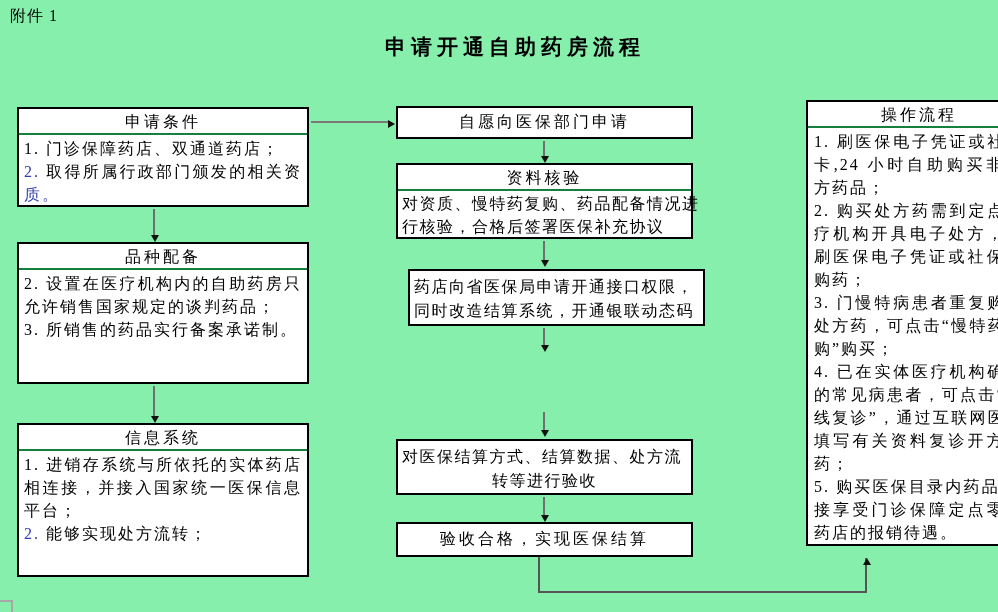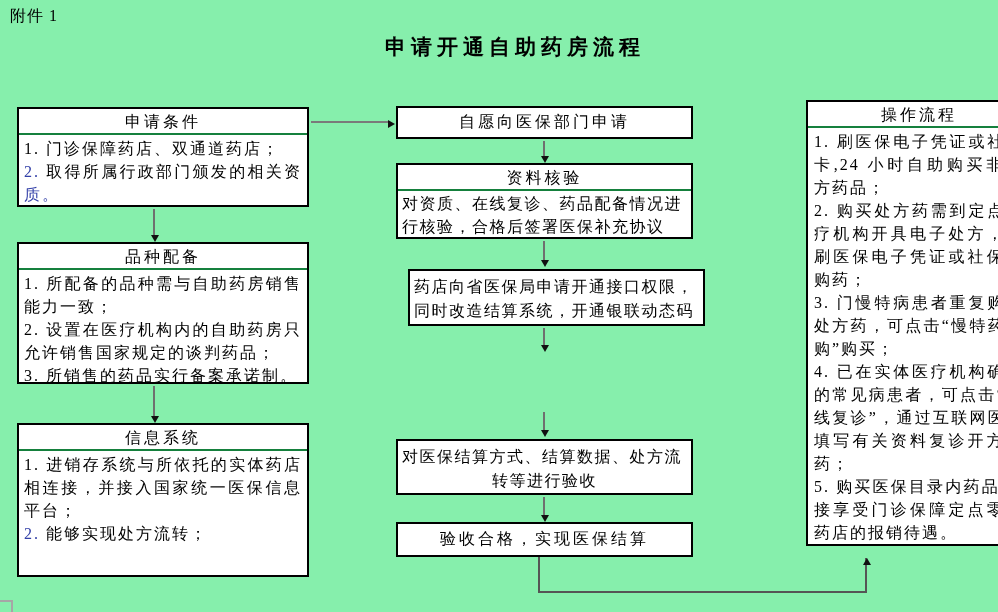--- a/index.html
+++ b/index.html
@@ -50,42 +50,41 @@
     <div class="bhead">申请条件</div>
     <div class="bbody">
       <p><span>1. 门诊保障药店、双通道药店；</span></p>
       <p><span class="blue">2. </span><span>取得所属行政部门颁发的相关资</span><span class="blue">质。</span></p>
     </div>
   </div>
 
   <div class="box" style="left:17px;top:242px;width:292px;height:142px;">
     <div class="bhead">品种配备</div>
     <div class="bbody">
-      <p><span>1. 所配备的品种需与自助药房销售能力一致；</span></p>
       <p><span>2. 设置在医疗机构内的自助药房只允许销售国家规定的谈判药品；</span></p>
       <p><span>3. 所销售的药品实行备案承诺制。</span></p>
     </div>
   </div>
 
   <div class="box" style="left:17px;top:423px;width:292px;height:154px;">
     <div class="bhead">信息系统</div>
     <div class="bbody">
       <p><span>1. 进销存系统与所依托的实体药店相连接，并接入国家统一医保信息平台；</span></p>
       <p><span class="blue">2. </span><span>能够实现处方流转；</span></p>
     </div>
   </div>
 
   <div class="box center-box" style="left:396px;top:106px;width:297px;height:33px;">
     <span>自愿向医保部门申请</span>
   </div>
 
   <div class="box" style="left:396px;top:163px;width:297px;height:76px;">
     <div class="bhead">资料核验</div>
     <div class="mlines" style="padding-top:1px;line-height:23px;">
-      <span class="ln">对资质、在线复诊、药品配备情况进</span>
+      <span class="ln">对资质、慢特药复购、药品配备情况进</span>
       <span class="ln">行核验，合格后签署医保补充协议</span>
     </div>
   </div>
 
   <div class="box" style="left:408px;top:269px;width:297px;height:57px;">
     <div class="mlines">
       <span class="ln">药店向省医保局申请开通接口权限，</span>
       <span class="ln">同时改造结算系统，开通银联动态码</span>
     </div>
   </div>

